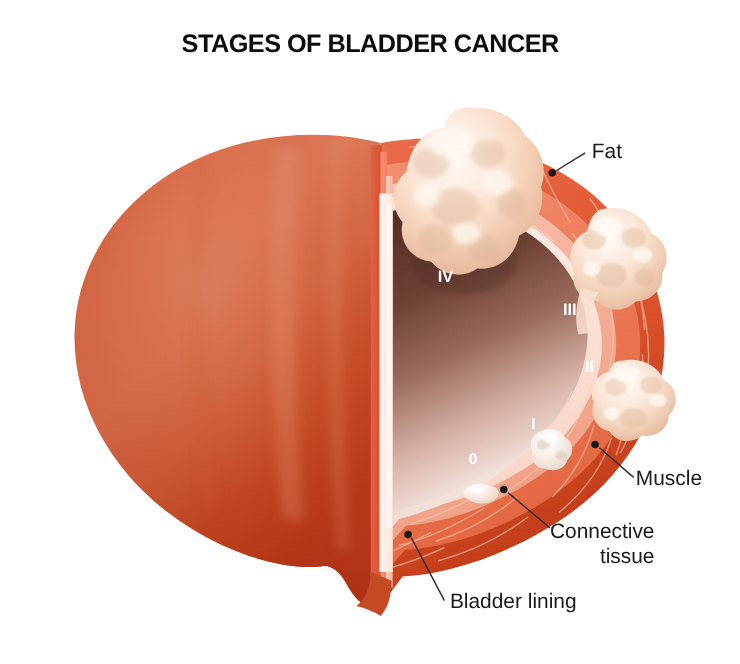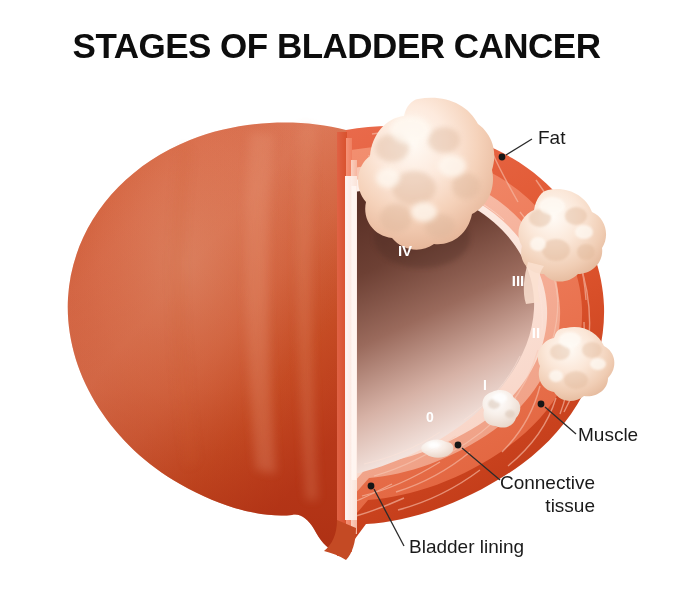--- a/index.html
+++ b/index.html
@@ -14,21 +14,21 @@
     background: #ffffff;
     overflow: hidden;
     font-family: "Liberation Sans", sans-serif;
   }
   #title {
     position: absolute;
     top: 26px;
     left: 0;
     width: 673px;
     text-align: center;
-    font-size: 35px;
+    font-size: 23px;
     font-weight: bold;
     letter-spacing: -0.5px;
     color: #0d0d0d;
     font-family: "Liberation Sans", sans-serif;
   }
   svg#figure {
     position: absolute;
     top: 0;
     left: 0;
   }

